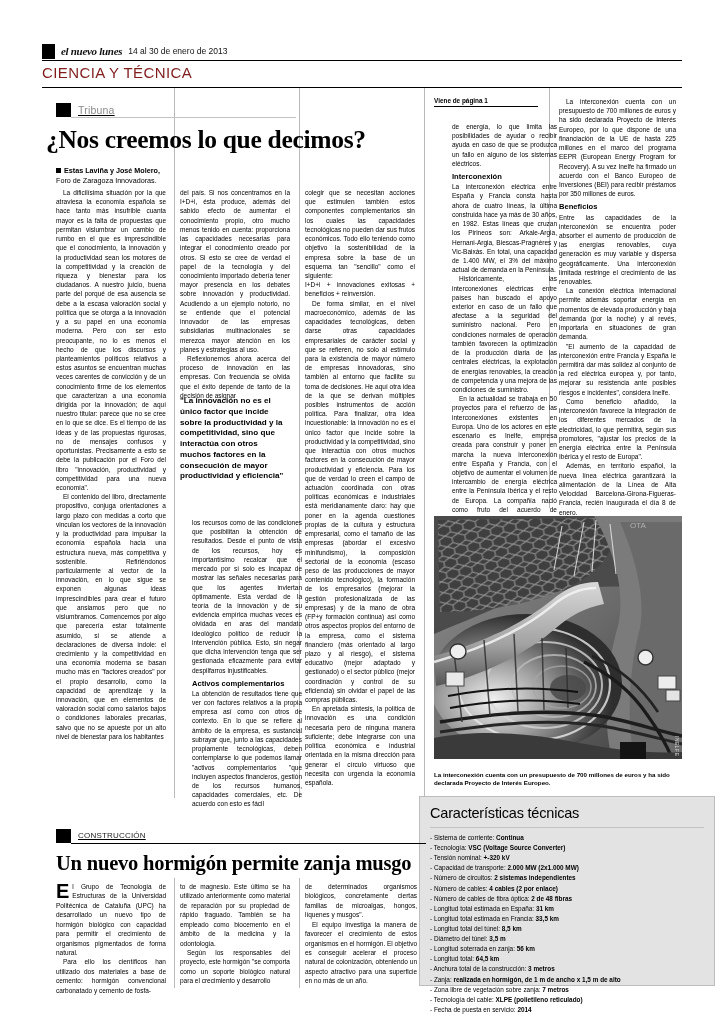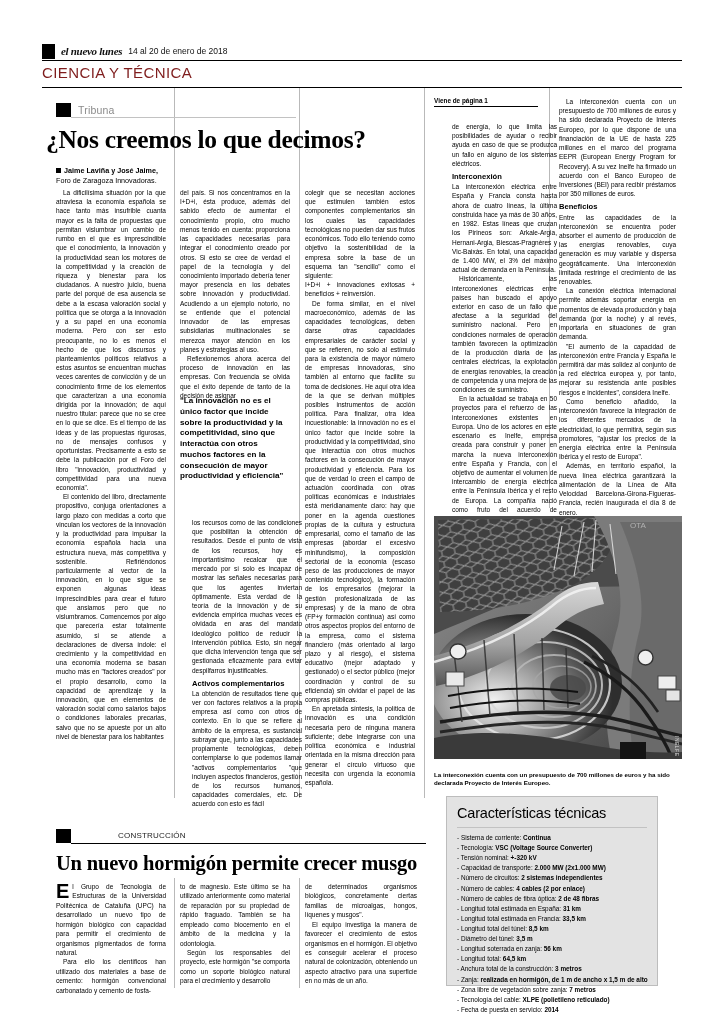--- a/index.html
+++ b/index.html
@@ -18,21 +18,21 @@
   .issue-date { font-size:8.5px; color:#111; white-space:nowrap; }
   .rule-head { position:absolute; left:42px; top:60px; width:640px; height:1px; background:#000; }
 
   .section-title { position:absolute; left:42px; top:64px; font-size:15px; letter-spacing:0.4px; color:#7f1d1d; font-weight:400; }
   .rule-head2 { position:absolute; left:42px; top:87px; width:640px; height:1.4px; background:#000; }
 
   
   .vrule { position:absolute; width:1px; background:#b9b9b9; }
 
   
-  .kicker { position:absolute; display:flex; align-items:center; height:14px; }
+  .kicker { position:absolute; display:flex; align-items:center; height:14px;text-decoration:underline; }
   .kicker .sq { width:15px; height:14px; background:#000; }
   .kicker .lbl { font-size:10.5px; color:#8b8b8b; padding-left:7px; letter-spacing:0.2px; line-height:14px; }
   .kicker-rule { position:absolute; height:1px; background:#c2c2c2; }
 
   .headline-serif { position:absolute; font-family:"Liberation Serif", serif; font-weight:bold; color:#000; }
   #tribuna-headline { left:46px; top:125px; width:340px; font-size:25.5px; letter-spacing:-0.3px; }
   #constr-headline { left:56px; top:852px; width:370px; font-size:20.5px; letter-spacing:-0.2px; }
 
   .byline { position:absolute; left:56px; top:166px; width:120px; font-size:7.2px; line-height:1.35; font-weight:bold; }
   .byline .sq { display:inline-block; width:5px; height:5px; background:#000; margin-right:3px; }
@@ -51,62 +51,62 @@
   .contfrom-rule { position:absolute; left:434px; top:106px; width:104px; height:1px; background:#000; }
 
   
   .photo { position:absolute; left:434px; top:516px; width:248px; height:243px; overflow:hidden; background:#a16207; }
   .photo svg { display:block; }
   .photo-credit { position:absolute; right:2px; bottom:2px; font-size:5px; color:#ddd; letter-spacing:0.5px;
      writing-mode:vertical-rl; }
   .caption { position:absolute; left:434px; top:771px; width:248px; font-size:6.2px; line-height:1.34; font-weight:bold; }
 
   
-  .specbox { position:absolute; left:446px; top:796px; width:212px; height:190px; background:#e3e3e3; border:1px solid #bdbdbd; }
+  .specbox { position:absolute; left:419px; top:796px; width:296px; height:190px; background:#e3e3e3; border:1px solid #bdbdbd; }
   .specbox h3 { font-family:"Liberation Sans", sans-serif; font-weight:400; font-size:14.5px; padding:8px 0 0 10px; letter-spacing:-0.2px; }
   .specbox .divider { margin:6px 10px 5px 10px; height:1px; background:#c2c2c2; }
   .specbox ul { list-style:none; padding:0 8px 0 10px; }
   .specbox li { font-size:6.4px; line-height:1.58; white-space:nowrap; }
   .specbox li b { font-weight:bold; }
 
   
   .dropcap { float:left; font-family:"Liberation Sans", sans-serif; font-weight:bold; font-size:20px; line-height:16px; padding:1px 3px 0 0; }
   .bottom-col { position:absolute; font-size:6.5px; line-height:1.45; text-align:justify; }
   .bottom-col p { text-indent:7px; }
   .bottom-col p.noind { text-indent:0; }
 </style>
 </head>
 <body>
 
 <div class="page">
 
   <div class="masthead">
     <span class="folio-box"></span>
     <span class="nameplate">el nuevo lunes</span>
-    <span class="issue-date">14 al 20 de enero de 2018</span>
+    <span class="issue-date">14 al 30 de enero de 2013</span>
   </div>
   <div class="rule-head"></div>
   <div class="section-title">CIENCIA Y TÉCNICA</div>
   <div class="rule-head2"></div>
 
   <div class="vrule" style="left:174px; top:88px; height:710px;"></div>
   <div class="vrule" style="left:299px; top:88px; height:710px;"></div>
   <div class="vrule" style="left:424px; top:88px; height:710px;"></div>
   <div class="vrule" style="left:549px; top:88px; height:420px;"></div>
 
   <div class="kicker" style="left:56px; top:103px; width:240px;">
     <div class="sq"></div>
     <div class="lbl">Tribuna</div>
   </div>
   <div class="kicker-rule" style="left:71px; top:117px; width:225px;"></div>
 
   <h1 class="headline-serif" id="tribuna-headline">¿Nos creemos lo que decimos?</h1>
 
   <div class="byline">
-    <span class="sq"></span><span>Jaime Laviña y José Jaime,</span>
+    <span class="sq"></span><span>Estas Laviña y José Molero,</span>
     <span class="b2">Foro de Zaragoza Innovadoras.</span>
   </div>
 
   <div class="col" style="left:56px; top:188px; width:110px;">
     <p>La dificilísima situación por la que atraviesa la economía española se hace tanto más insufrible cuanta mayor es la falta de propuestas que permitan vislumbrar un cambio de rumbo en el que es imprescindible que el conocimiento, la innovación y la productividad sean los motores de la competitividad y la creación de riqueza y bienestar para los ciudadanos. A nuestro juicio, buena parte del porqué de esa ausencia se debe a la escasa valoración social y política que se otorga a la innovación y a su papel en una economía moderna. Pero con ser esto preocupante, no lo es menos el hecho de que los discursos y planteamientos políticos relativos a estos asuntos se encuentran muchas veces carentes de convicción y de un conocimiento firme de los elementos que caracterizan a una economía dirigida por la innovación; de aquí nuestro titular: parece que no se cree en lo que se dice. Es el tiempo de las ideas y de las propuestas rigurosas, no de mensajes confusos y oportunistas. Precisamente a esto se debe la publicación por el Foro del libro "innovación, productividad y competitividad para una nueva economía".</p>
     <p>El contenido del libro, directamente propositivo, conjuga orientaciones a largo plazo con medidas a corto que vinculan los vectores de la innovación y la productividad para impulsar la economía española hacia una estructura nueva, más competitiva y sostenible. Refiriéndonos particularmente al vector de la innovación, en lo que sigue se exponen algunas ideas imprescindibles para crear el futuro que ansiamos pero que no vislumbramos. Comencemos por algo que parecería estar totalmente asumido, si se atiende a declaraciones de diversa índole: el crecimiento y la competitividad en una economía moderna se basan mucho más en "factores creados" por el propio desarrollo, como la capacidad de aprendizaje y la innovación, que en elementos de valoración social como salarios bajos o condiciones laborales precarias, salvo que no se apueste por un alto nivel de bienestar para los habitantes</p>
   </div>
 
   <div class="col" style="left:180px; top:188px; width:110px;">
     <p class="noind">del país. Si nos concentramos en la I+D+i, ésta produce, además del sabido efecto de aumentar el conocimiento propio, otro mucho menos tenido en cuenta: proporciona las capacidades necesarias para integrar el conocimiento creado por otros. Si esto se cree de verdad el papel de la tecnología y del conocimiento importado debería tener mayor presencia en los debates sobre innovación y productividad. Acudiendo a un ejemplo notorio, no se entiende que el potencial innovador de las empresas subsidiarias multinacionales se merezca mayor atención en los planes y estrategias al uso.</p>
@@ -252,27 +252,27 @@
         <li><span>- Zanja: </span><b>realizada en hormigón, de 1 m de ancho x 1,5 m de alto</b></li>
         <li><span>- Zona libre de vegetación sobre zanja: </span><b>7 metros</b></li>
         <li><span>- Tecnología del cable: </span><b>XLPE (polietileno reticulado)</b></li>
         <li><span>- Fecha de puesta en servicio: </span><b>2014</b></li>
       </ul>
   </div>
 
   <div class="vrule" style="left:174px; top:878px; height:110px;"></div>
   <div class="vrule" style="left:299px; top:878px; height:110px;"></div>
 
-  <div class="kicker" style="left:56px; top:829px; width:370px;gap:40px;">
+  <div class="kicker" style="left:56px; top:829px; width:370px;">
     <div class="sq"></div>
     <div class="lbl" style="color:#222; font-size:8px;">CONSTRUCCIÓN</div>
   </div>
   <div class="kicker-rule" style="left:71px; top:843px; width:355px; background:#000; height:1.2px;"></div>
 
-  <h2 class="headline-serif" id="constr-headline">Un nuevo hormigón permite crecer musgo</h2>
+  <h2 class="headline-serif" id="constr-headline">Un nuevo hormigón permite zanja musgo</h2>
 
   <div class="bottom-col" style="left:56px; top:882px; width:110px;">
     <p class="noind"><span class="dropcap">E</span><span>l Grupo de Tecnología de Estructuras de la Universidad Politécnica de Cataluña (UPC) ha desarrollado un nuevo tipo de hormigón biológico con capacidad para permitir el crecimiento de organismos pigmentados de forma natural.</span></p>
     <p>Para ello los científicos han utilizado dos materiales a base de cemento: hormigón convencional carbonatado y cemento de fosfa-</p>
   </div>
 
   <div class="bottom-col" style="left:180px; top:882px; width:110px;">
     <p class="noind">to de magnesio. Este último se ha utilizado anteriormente como material de reparación por su propiedad de rápido fraguado. También se ha empleado como biocemento en el ámbito de la medicina y la odontología.</p>
     <p>Según los responsables del proyecto, este hormigón "se comporta como un soporte biológico natural para el crecimiento y desarrollo</p>
   </div>

